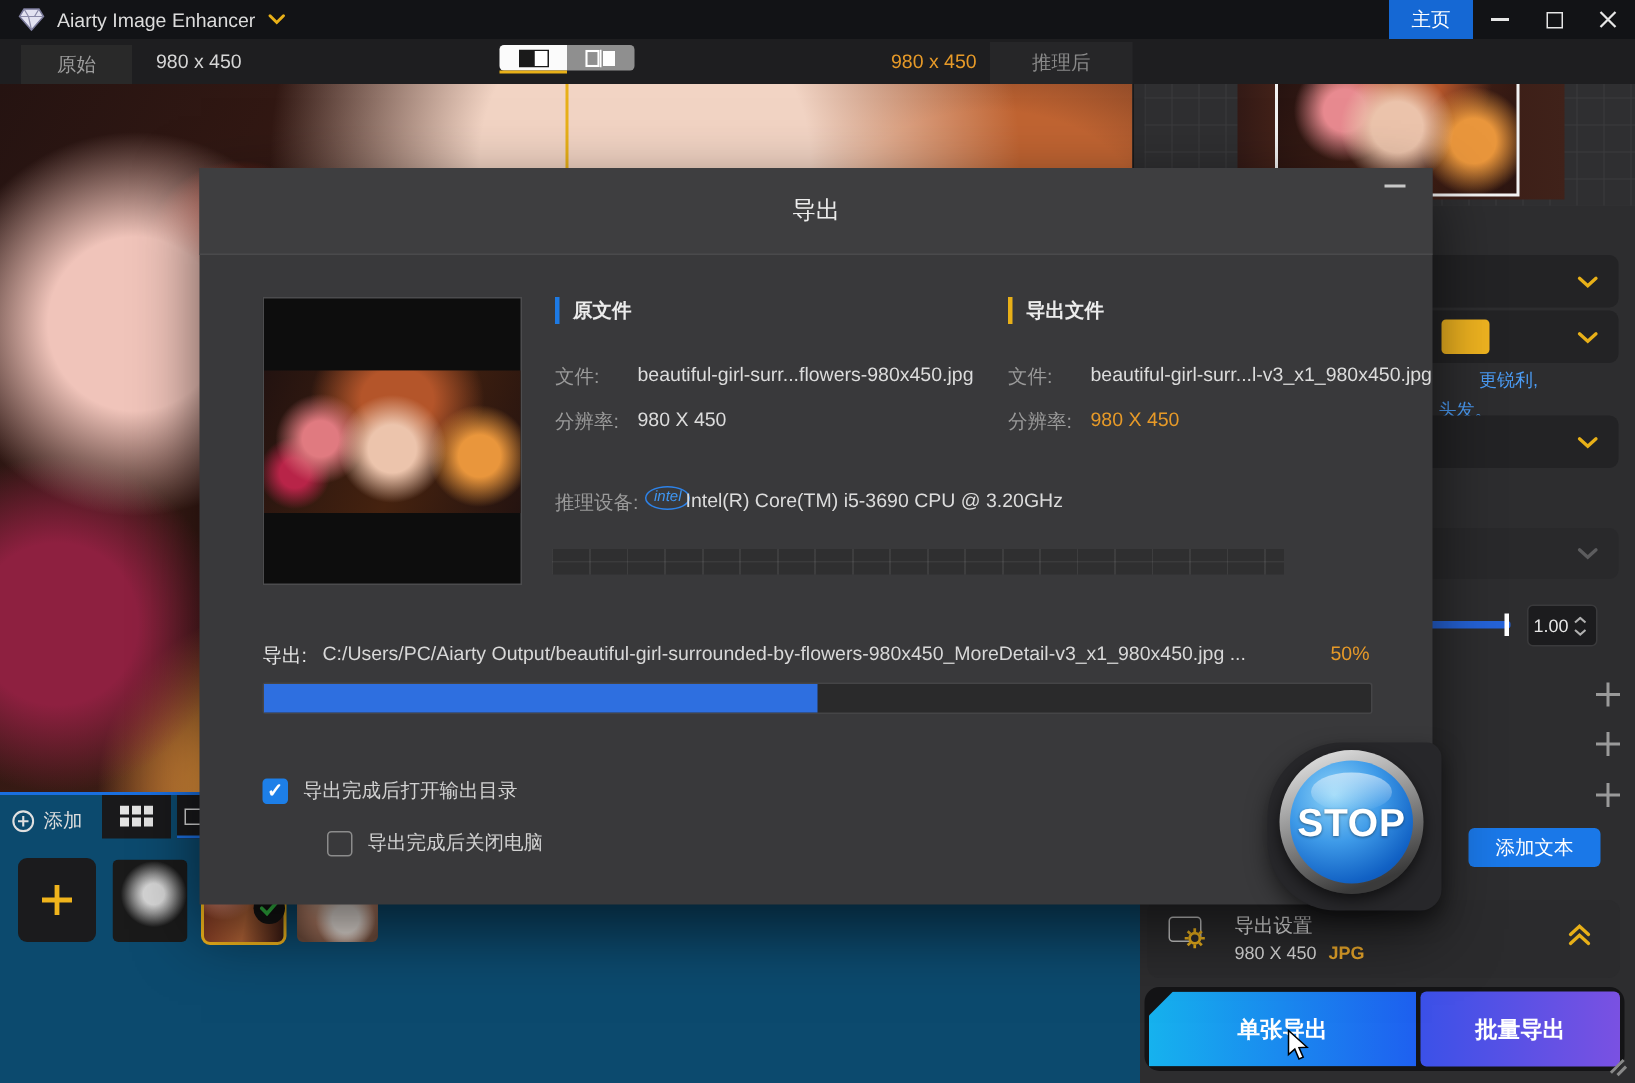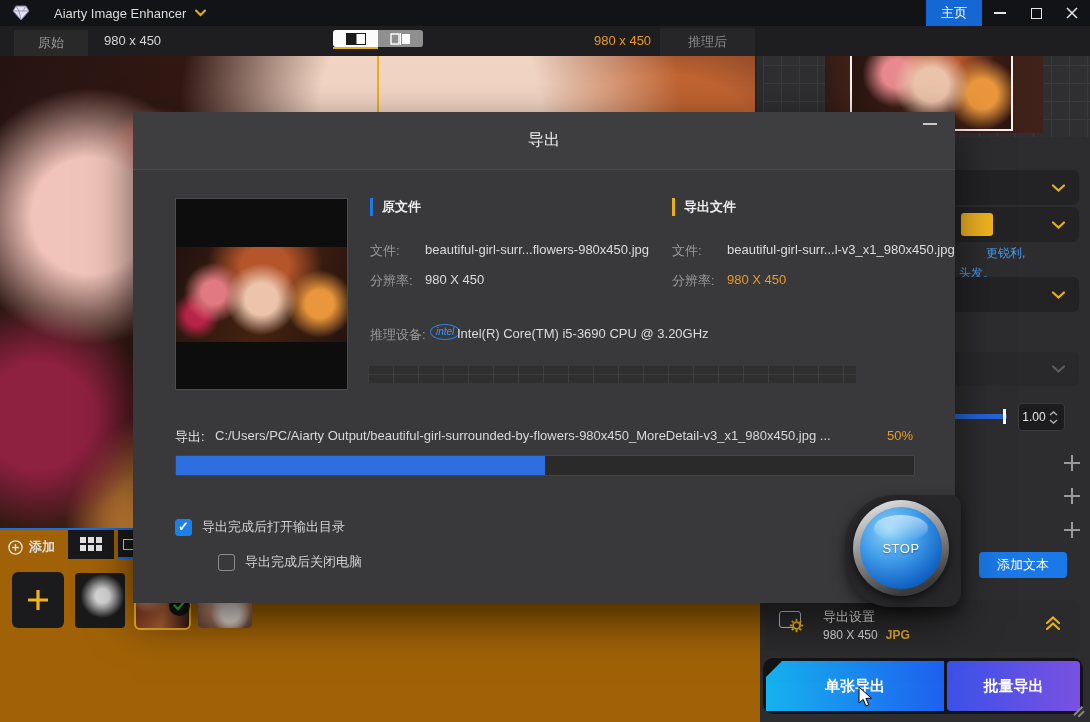--- a/index.html
+++ b/index.html
@@ -3,21 +3,21 @@
 <meta charset="utf-8">
 <style>
   * { margin:0; padding:0; box-sizing:border-box; }
   html,body { background:#0d0d0e; }
   body { font-family:"Liberation Sans", sans-serif; }
   .app { position:relative; width:1090px; height:722px; overflow:hidden; background:#202022; }
 
   
   .titlebar { position:absolute; left:0; top:0; width:1090px; height:26px; background:#121316; z-index:20; display:flex; align-items:center; }
   .logo { margin-left:12px; display:flex; align-items:center; }
-  .app-title { margin-left:24px; color:#dcdcdc; font-size:13px; }
+  .app-title { margin-left:8px; color:#dcdcdc; font-size:13px; }
   .title-chevron { margin-left:8px; display:flex; }
   .tb-right { position:absolute; right:0; top:0; height:26px; display:flex; align-items:center; }
   .home-btn { width:56px; height:26px; background:#1568d4; color:#fff; font-size:13px; display:flex; align-items:center; justify-content:center; }
   .win-btn { width:36px; height:26px; display:flex; align-items:center; justify-content:center; }
   .min-glyph { width:12px; height:2px; background:#e6e6e6; }
   .max-glyph { width:11px; height:11px; border:1.5px solid #e6e6e6; }
 
   
   .toolbar { position:absolute; left:0; top:26px; width:1090px; height:30px; background:#1e1e20; z-index:4; }
   .tab-original { position:absolute; left:14px; top:4px; width:74px; height:26px; background:#292929; color:#9c9c9c; font-size:13px; display:flex; align-items:center; justify-content:center; }
@@ -71,21 +71,21 @@
   .scale-input { width:30px; border:none; background:transparent; color:#e6e6e6; font-size:12px; text-align:center; font-family:"Liberation Sans",sans-serif; }
   .spinner { display:flex; flex-direction:column; gap:3px; margin-left:0px; }
   .layer-plus { position:absolute; left:308px; width:16px; height:16px; }
   .lp1 { top:429px; } .lp2 { top:462px; } .lp3 { top:496px; }
   .layer-plus span { position:absolute; background:#9a9a9a; }
   .layer-plus .h { left:0; top:7px; width:16px; height:2px; }
   .layer-plus .v { left:7px; top:0; width:2px; height:16px; }
   .add-text-btn { position:absolute; left:223px; top:526px; width:88px; height:26px; background:#1a78e8; border-radius:4px; color:#fff; font-size:13px; display:flex; align-items:center; justify-content:center; }
 
   
-  .bottom-panel { position:absolute; left:0; top:528px; width:760px; height:194px; background:#a16207; border-top:2px solid #1a6fe0; z-index:3;font-weight:bold; }
+  .bottom-panel { position:absolute; left:0; top:528px; width:760px; height:194px; background:#0c4a6e; border-top:2px solid #1a6fe0; z-index:3; }
   .add-tab { position:absolute; left:8px; top:5px; height:24px; display:flex; align-items:center; gap:6px; color:#dedede; font-size:13px; }
   .grid-tab { position:absolute; left:68px; top:0px; width:46px; height:29px; background:#19191b; display:flex; align-items:center; justify-content:center; }
   .partial-tab { position:absolute; left:118px; top:0px; width:16px; height:29px; background:#19191b; overflow:hidden; }
   .partial-tab .sq { position:absolute; left:5px; top:9px; width:14px; height:11px; border:1.5px solid #d8d8d8; }
   .partial-tab .ul { position:absolute; left:0; bottom:0; width:16px; height:2px; background:#1a6fe0; }
   .add-tile { position:absolute; left:12px; top:42px; width:52px; height:56px; background:#1b1b1d; border-radius:6px; display:flex; align-items:center; justify-content:center; }
   .thumb { position:absolute; top:43px; border-radius:4px; }
   .thumb-bird { left:75px; width:50px; height:55px;
     background: radial-gradient(circle at 55% 42%, #d4d4d4 0 7px, #8e8e8e 13px, rgba(60,60,60,0) 22px), #1a1a1a; }
   .thumb-selected { left:134px; top:41px; width:57px; height:59px; border:2px solid #f0b41c; border-radius:6px;
@@ -159,21 +159,21 @@
   .stop-widget { position:absolute; left:843px; top:492px; width:120px; height:116px; z-index:11; }
   .stop-pedestal { position:absolute; left:2px; top:3px; width:116px; height:112px; background:#27272a;
     border-radius:50px 10px 14px 46px; box-shadow:0 6px 14px rgba(0,0,0,.5); }
   .stop-ring { position:absolute; left:10px; top:8px; width:96px; height:96px; border-radius:50%;
     background:linear-gradient(160deg,#f0f0f0 0%, #9a9a9a 40%, #3a3a3a 85%); box-shadow:0 4px 10px rgba(0,0,0,.6); }
   .stop-face { position:absolute; left:7px; top:7px; width:82px; height:82px; border-radius:50%;
     background:radial-gradient(circle at 36% 28%, #8ed4f8 0%, #3e9ae8 40%, #1161c4 75%, #0a459c 100%);
     display:flex; align-items:center; justify-content:center; }
   .stop-gloss { position:absolute; left:14px; top:8px; width:54px; height:26px; border-radius:50%;
     background:linear-gradient(rgba(255,255,255,.55), rgba(255,255,255,0)); }
-  .stop-text { color:#fff; font-size:13px; font-weight:normal; letter-spacing:.5px; text-shadow:0 1px 2px rgba(0,0,0,.45); }
+  .stop-text { color:#fff; font-size:26px; font-weight:bold; letter-spacing:.5px; text-shadow:0 1px 2px rgba(0,0,0,.45); }
 
   
   .cursor { position:absolute; left:858px; top:686px; z-index:50; }
 </style>
 </head>
 <body>
 
 <div class="app">
 
   <div class="titlebar">

